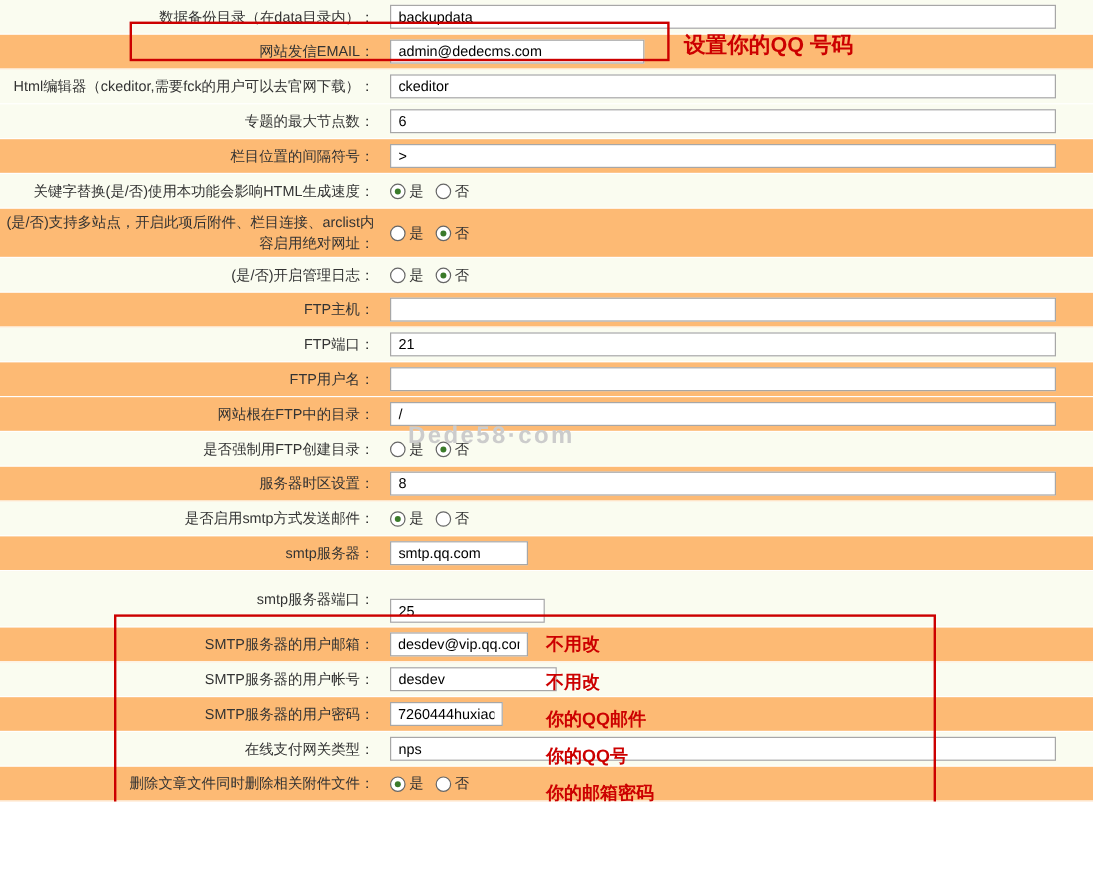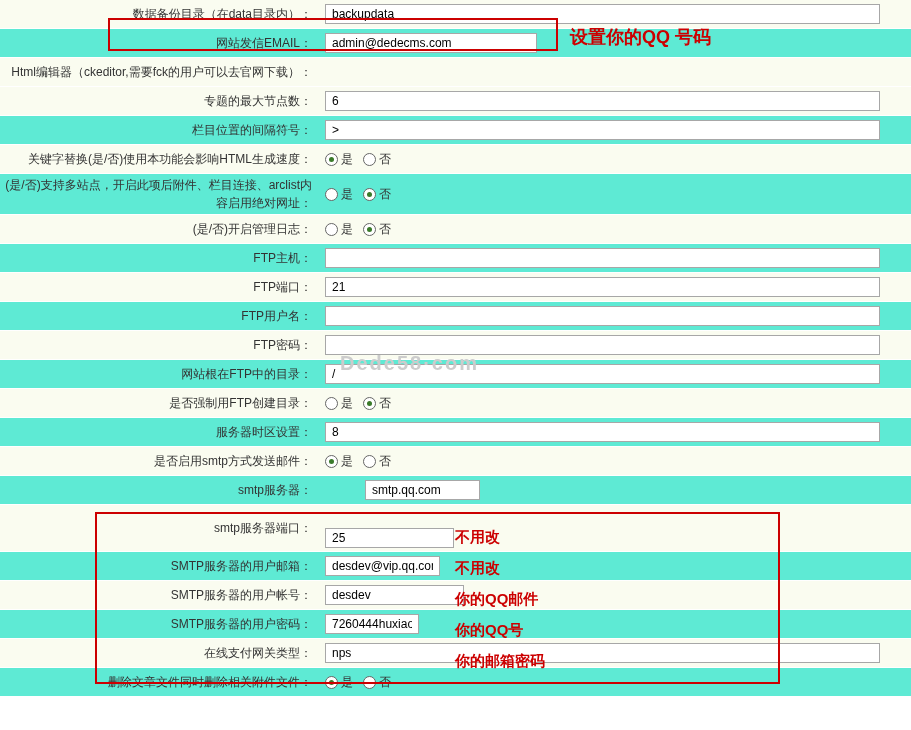--- a/index.html
+++ b/index.html
@@ -9,21 +9,21 @@
       background: #fff;
       width: 911px;
       color: #333;
     }
     .row {
       display: flex;
       align-items: center;
       min-height: 28px;
       border-bottom: 1px solid #fff;
     }
-    .row.alt { background: #5eead4; align-items: center; }
+    .row.alt { background: #fdba74; align-items: center; }
     .row.norm { background: #fafcf0; }
     .label-cell {
       width: 320px;
       min-height: 28px;
       display: flex;
       align-items: center;
       justify-content: flex-end;
       padding-right: 8px;
       text-align: right;
       line-height: 1.5;
@@ -118,20 +118,23 @@
       </div>
     <div class="value-cell">
         <input class="text-input" style="width: 212px;" value="admin@dedecms.com">
       </div>
   </div>
 
   <div class="row norm">
     <div class="label-cell">
         <span>Html编辑器（ckeditor,需要fck的用户可以去官网下载）：</span>
       </div>
+    <div class="value-cell">
+        <input class="text-input wide" value="ckeditor" style="">
+      </div>
   </div>
 
 
   <div class="row norm">
     <div class="label-cell">
         <span>专题的最大节点数：</span>
       </div>
     <div class="value-cell">
         <input class="text-input wide" value="6" style="">
       </div>
@@ -220,28 +223,20 @@
 
   <div class="row alt">
     <div class="label-cell">
         <span>FTP用户名：</span>
       </div>
     <div class="value-cell">
         <input class="text-input wide" value="" style="">
       </div>
   </div>
 
-  <div class="row norm">
-    <div class="label-cell">
-        <span>FTP密码：</span>
-      </div>
-    <div class="value-cell">
-        <input class="text-input wide" value="" style="">
-      </div>
-  </div>
 
   <div class="row alt">
     <div class="label-cell">
         <span>网站根在FTP中的目录：</span>
       </div>
     <div class="value-cell">
         <input class="text-input wide" value="/" style="">
       </div>
   </div>
 
@@ -288,21 +283,21 @@
           </div>
       </div>
     </div>
   </div>
 
   <div class="row alt">
     <div class="label-cell">
         <span>smtp服务器：</span>
       </div>
     <div class="value-cell">
-        <input class="text-input" style="width: 115px; margin-left: 40px;" value="smtp.qq.com">
+        <input class="text-input" style="width: 115px;" value="smtp.qq.com">
       </div>
   </div>
 
   <div class="row norm">
     <div class="label-cell">
         <span>smtp服务器端口：</span>
       </div>
     <div class="value-cell">
         <input class="text-input" style="width: 129px; margin-top: 20px;" value="25">
       </div>

